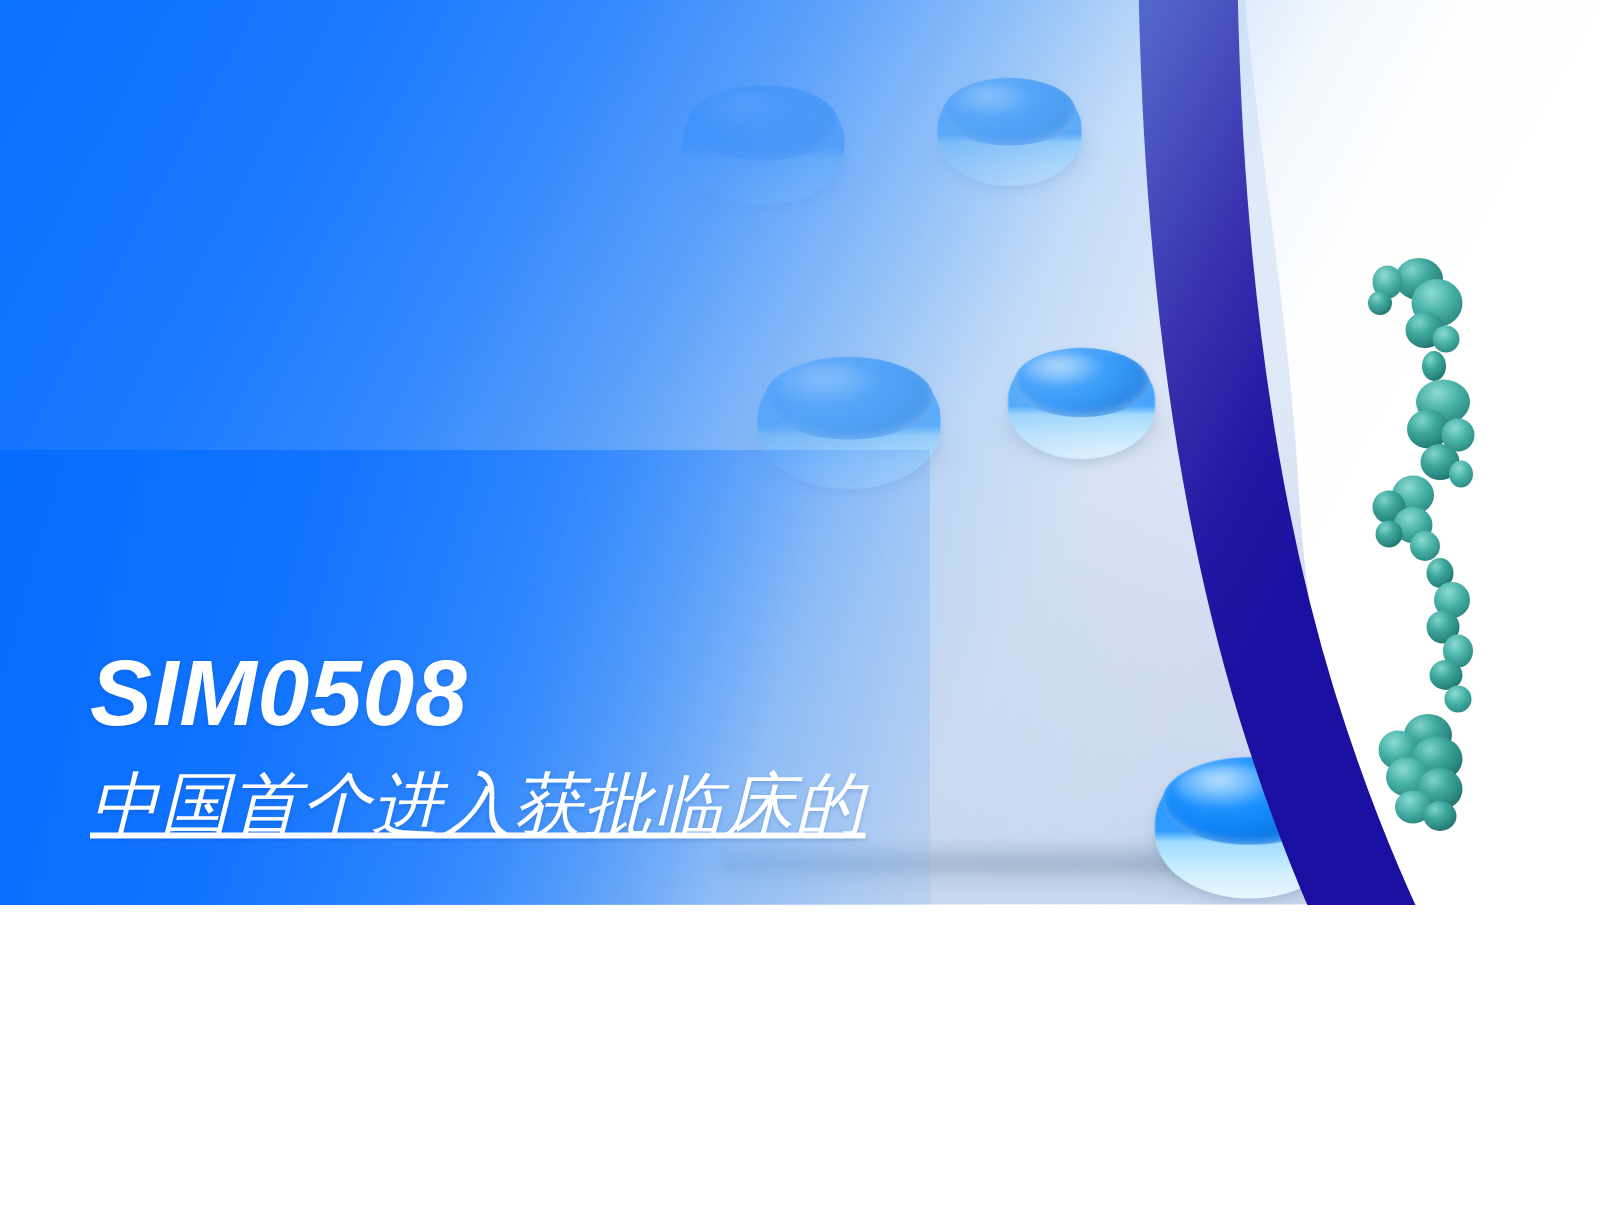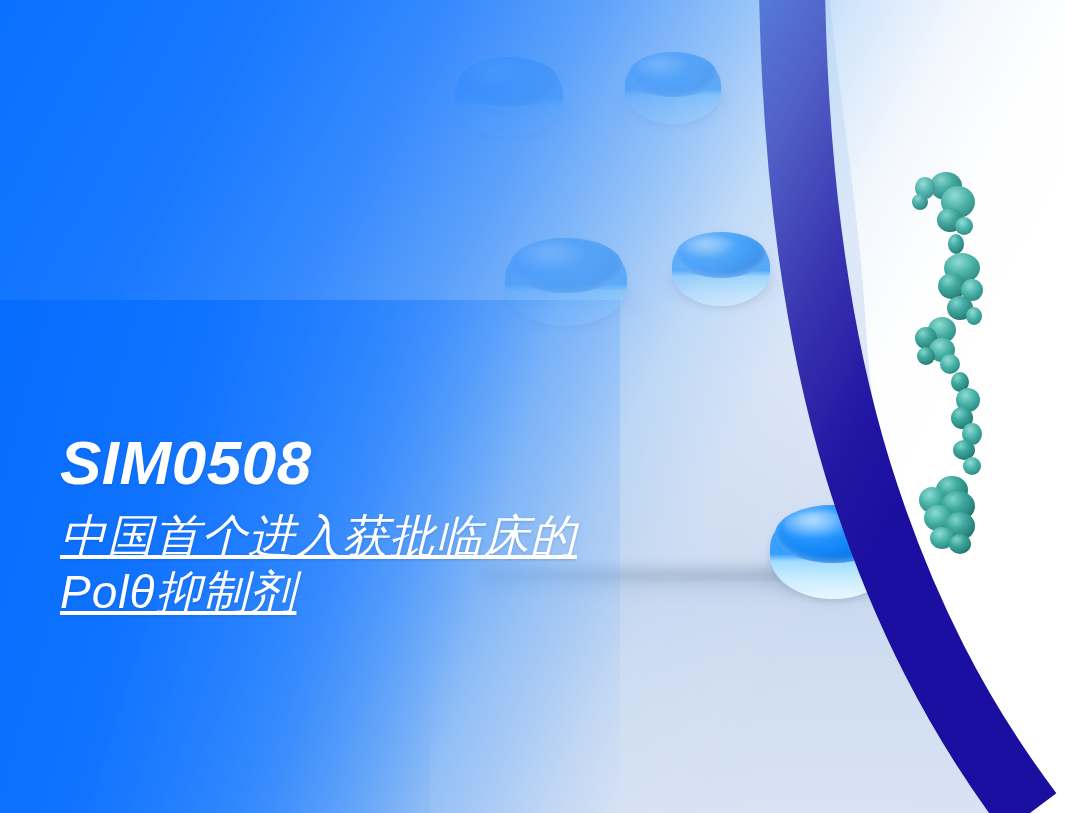--- a/index.html
+++ b/index.html
@@ -1,17 +1,17 @@
 <!DOCTYPE html>
 <html><head>
 <meta charset="utf-8">
 <style>
   html,body{margin:0;padding:0;background:#fff;}
   #stage{
-    position:relative;width:1066px;height:813px;overflow:hidden;
+    position:relative;width:1066px;height:603px;overflow:hidden;
     font-family:"Liberation Sans","DejaVu Sans",sans-serif;
     background:#dce6f5;
   }
 
   
   .photo-bg{
     position:absolute;inset:0;
     background:
       radial-gradient(120% 90% at 72% 12%, #e9f0fb 0%, #dfe8f7 38%, #d2def1 62%, #c6d6ee 100%);
   }
@@ -241,17 +241,16 @@
     </g>
   </svg>
 
   <div class="brand-wash"></div>
   <div class="brand-wash-2"></div>
 
   <div class="headline">
     <div class="h-title">SIM0508</div>
     <div class="h-sub">
       <span>中国首个进入获批临床的</span>
-      <span>Polθ抑制剂</span>
     </div>
   </div>
 
 </div>
 
 </body></html>

